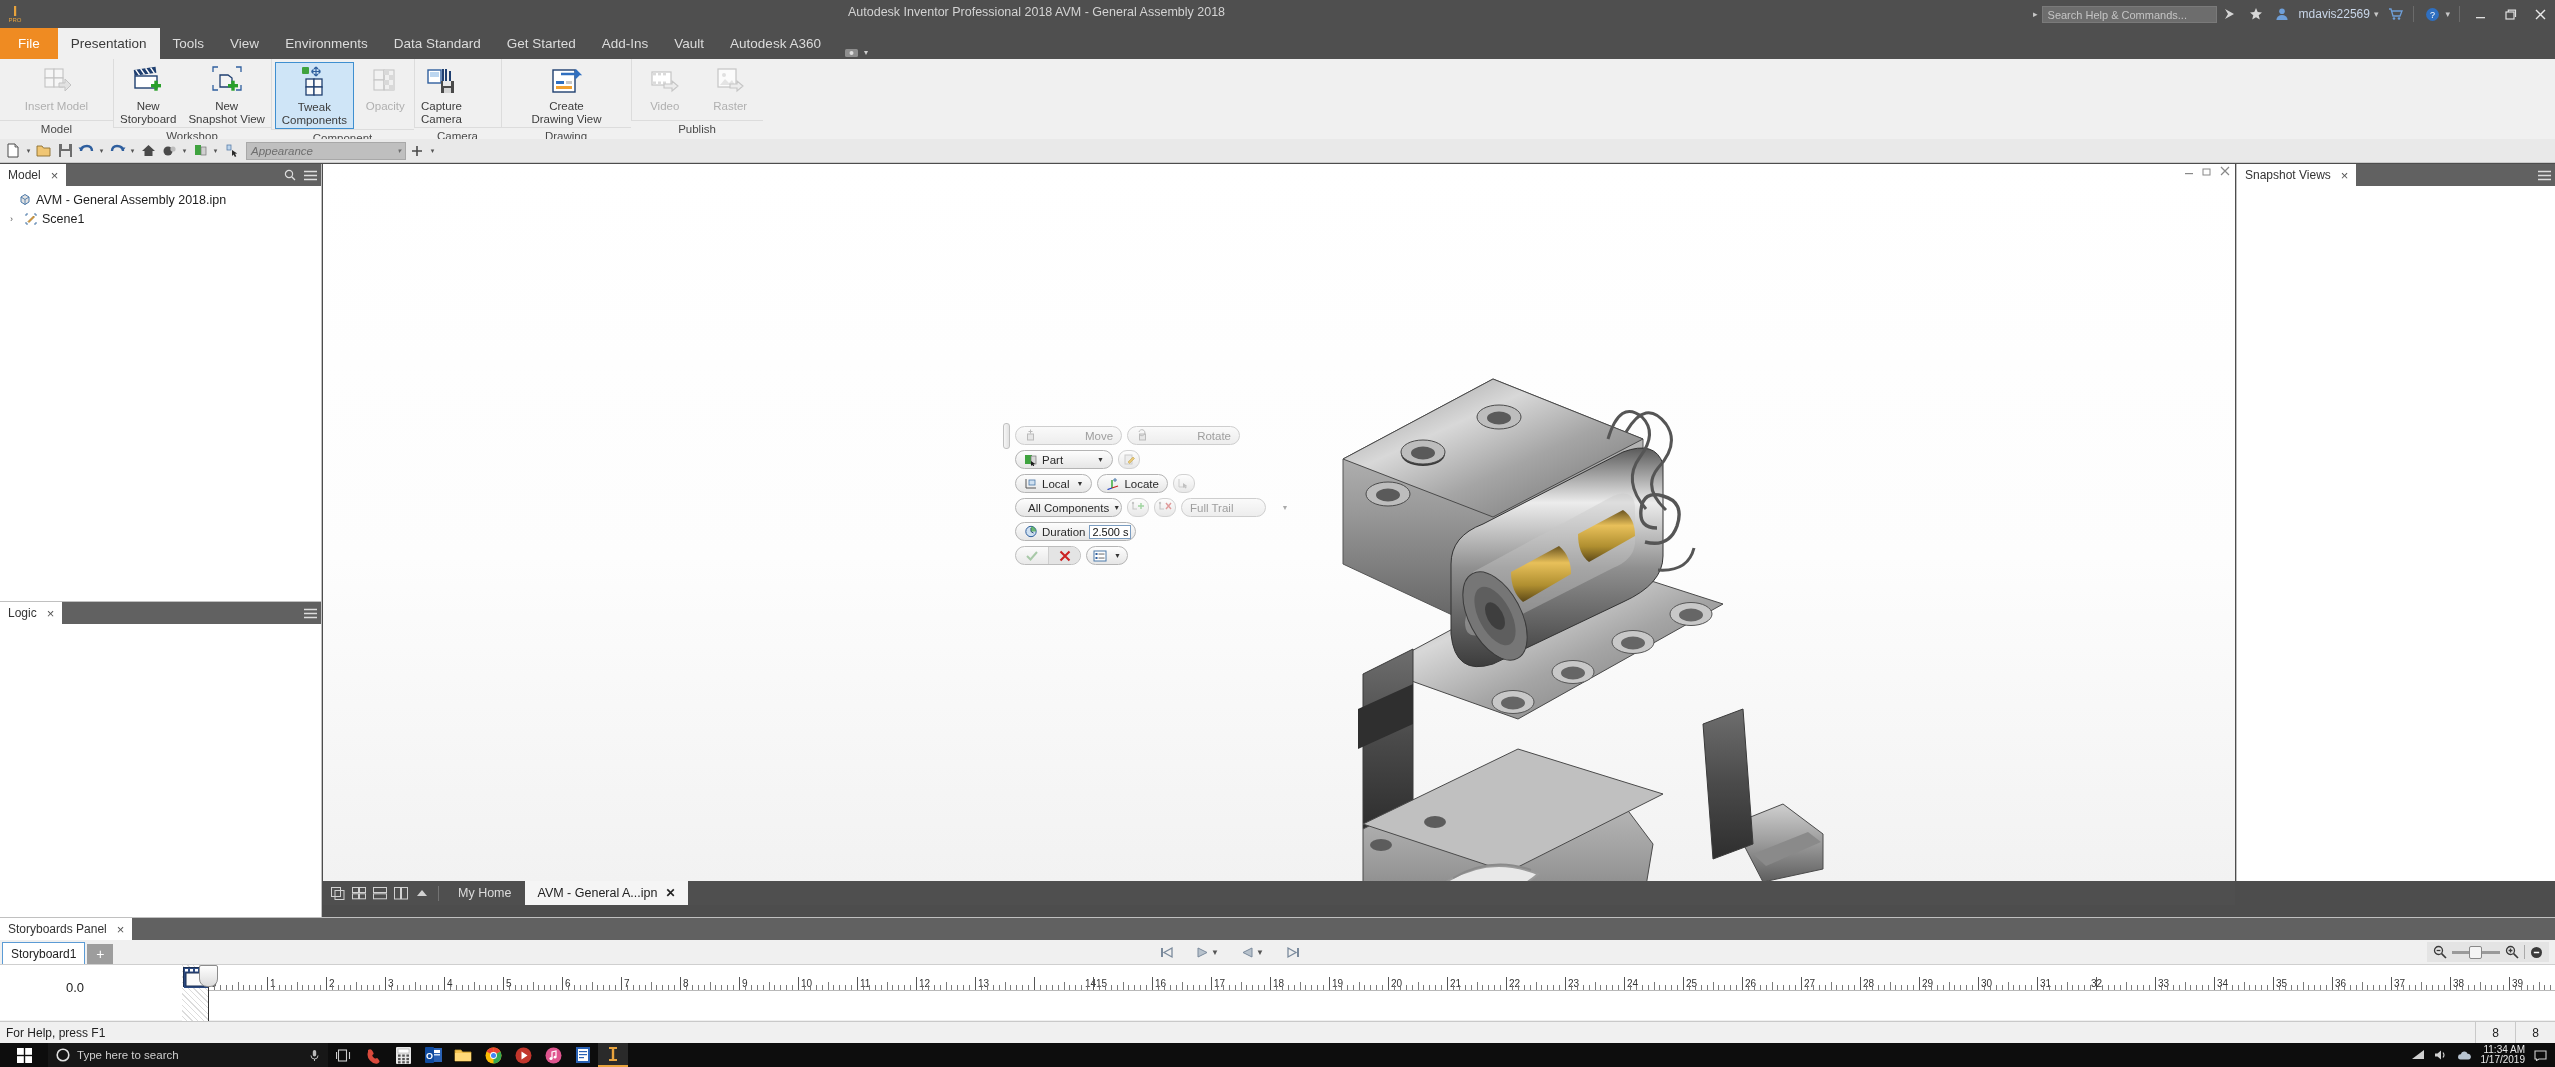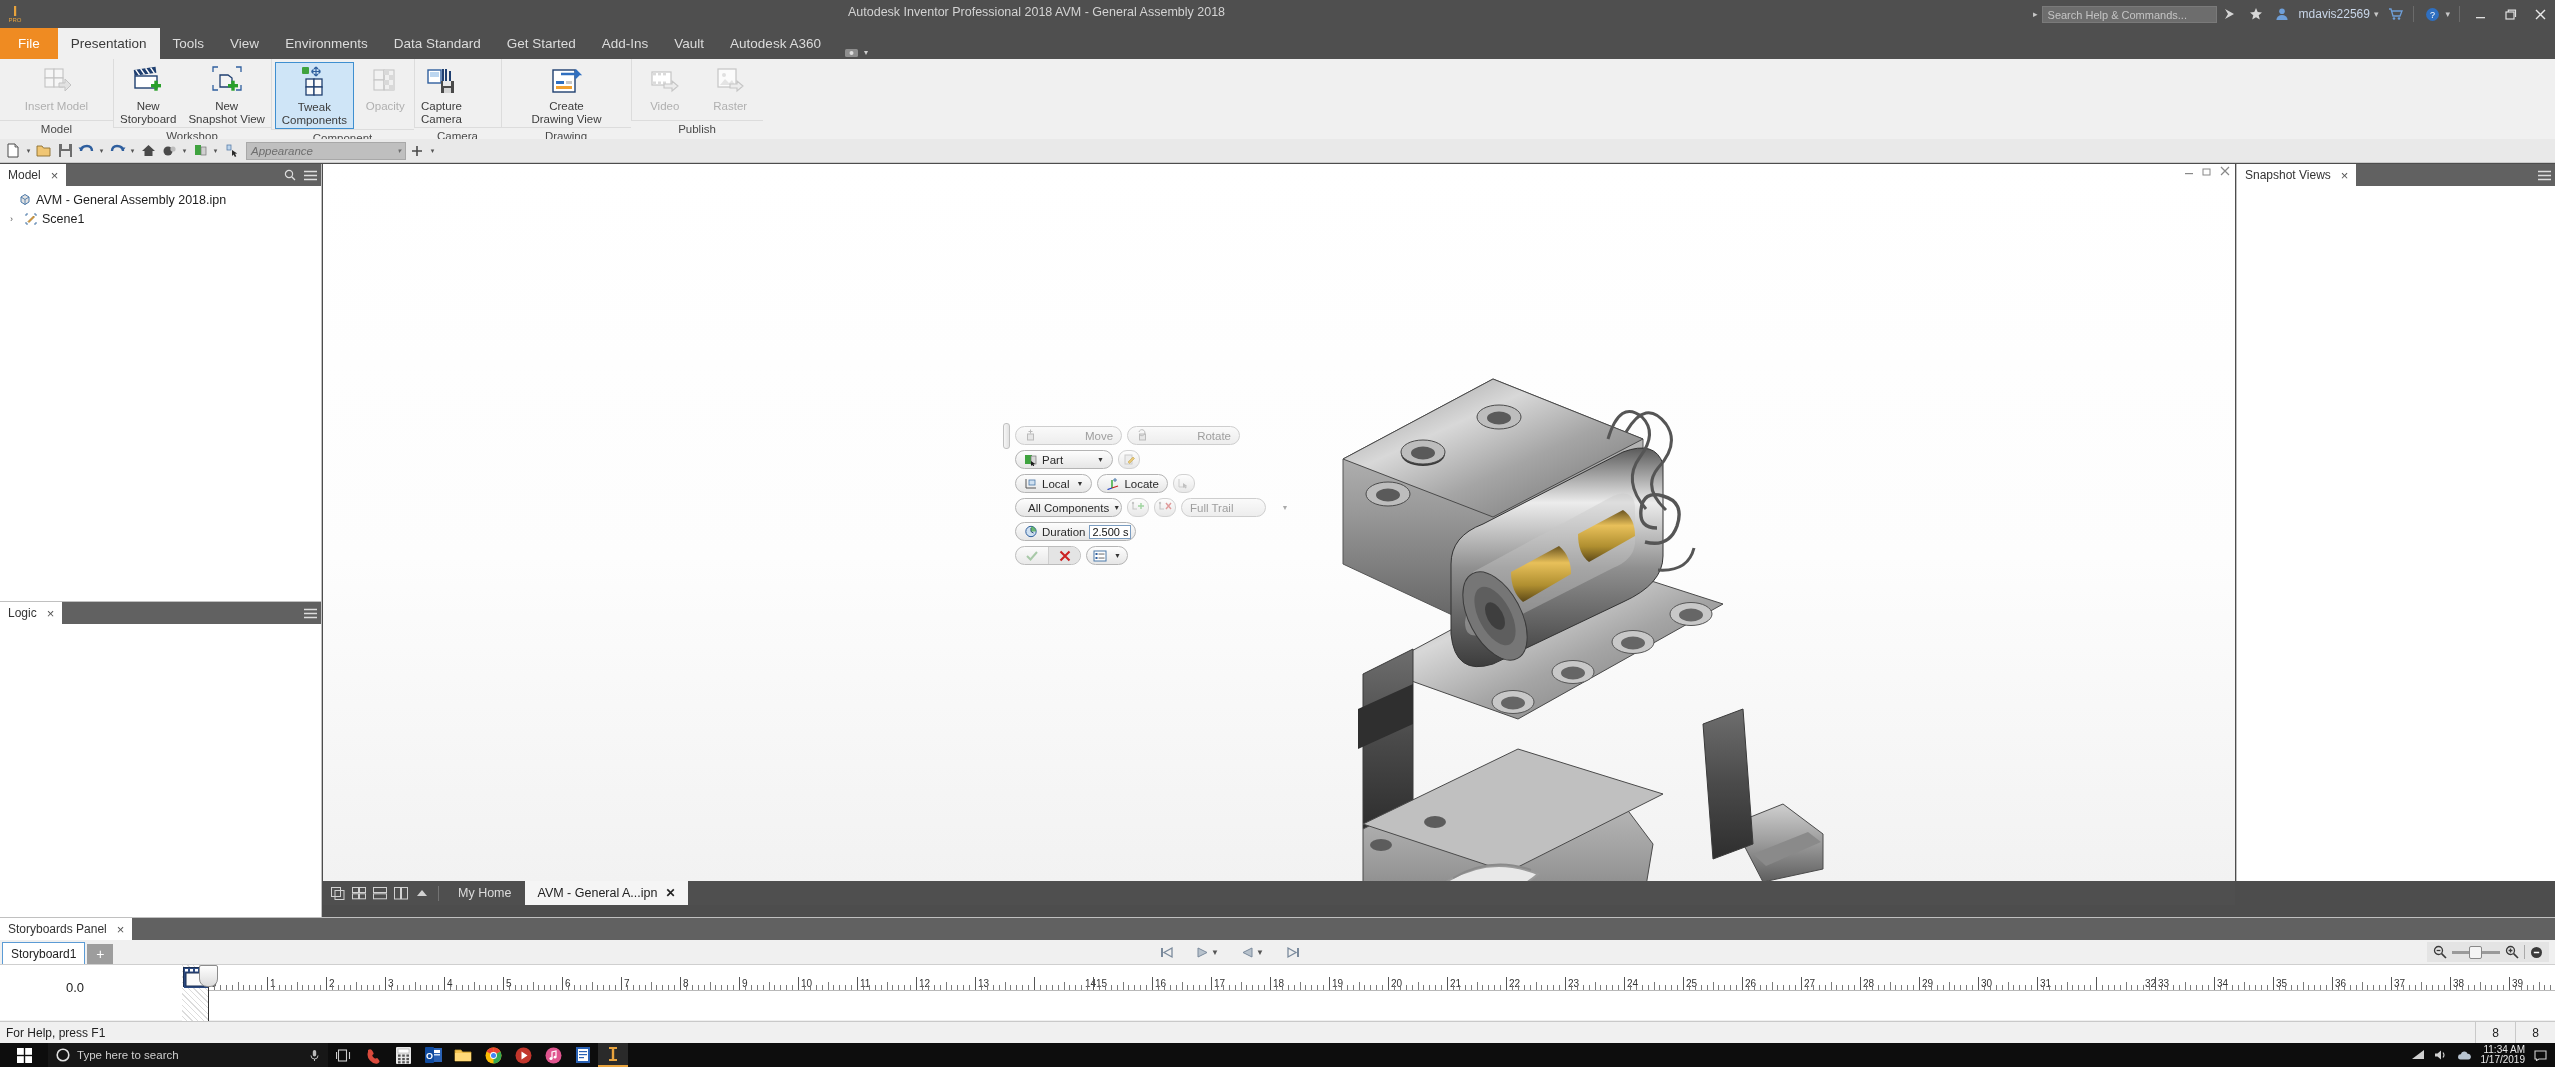--- a/index.html
+++ b/index.html
@@ -1279,21 +1279,21 @@
         <div class="rtick" style="left: 1860.9px; height: 5px; background: rgb(122, 122, 122);"></div>
         <div class="rtick" style="left: 1866.8px; height: 5px; background: rgb(122, 122, 122);"></div>
         <div class="rtick" style="left: 1872.7px; height: 5px; background: rgb(122, 122, 122);"></div>
         <div class="rtick" style="left: 1878.6px; height: 5px; background: rgb(122, 122, 122);"></div>
         <div class="rtick" style="left: 1884.5px; height: 8px; background: rgb(122, 122, 122);"></div>
         <div class="rtick" style="left: 1890.4px; height: 5px; background: rgb(122, 122, 122);"></div>
         <div class="rtick" style="left: 1896.3px; height: 5px; background: rgb(122, 122, 122);"></div>
         <div class="rtick" style="left: 1902.2px; height: 5px; background: rgb(122, 122, 122);"></div>
         <div class="rtick" style="left: 1908.1px; height: 5px; background: rgb(122, 122, 122);"></div>
         <div class="rtick" style="left: 1914px; height: 13px;"></div>
-        <div class="rlab" style="left: 1961px;">32</div>
+        <div class="rlab" style="left: 1907px;">32</div>
         <div class="rtick" style="left: 1919.9px; height: 5px; background: rgb(122, 122, 122);"></div>
         <div class="rtick" style="left: 1925.8px; height: 5px; background: rgb(122, 122, 122);"></div>
         <div class="rtick" style="left: 1931.7px; height: 5px; background: rgb(122, 122, 122);"></div>
         <div class="rtick" style="left: 1937.6px; height: 5px; background: rgb(122, 122, 122);"></div>
         <div class="rtick" style="left: 1943.5px; height: 8px; background: rgb(122, 122, 122);"></div>
         <div class="rtick" style="left: 1949.4px; height: 5px; background: rgb(122, 122, 122);"></div>
         <div class="rtick" style="left: 1955.3px; height: 5px; background: rgb(122, 122, 122);"></div>
         <div class="rtick" style="left: 1961.2px; height: 5px; background: rgb(122, 122, 122);"></div>
         <div class="rtick" style="left: 1967.1px; height: 5px; background: rgb(122, 122, 122);"></div>
         <div class="rtick" style="left: 1973px; height: 13px;"></div>

